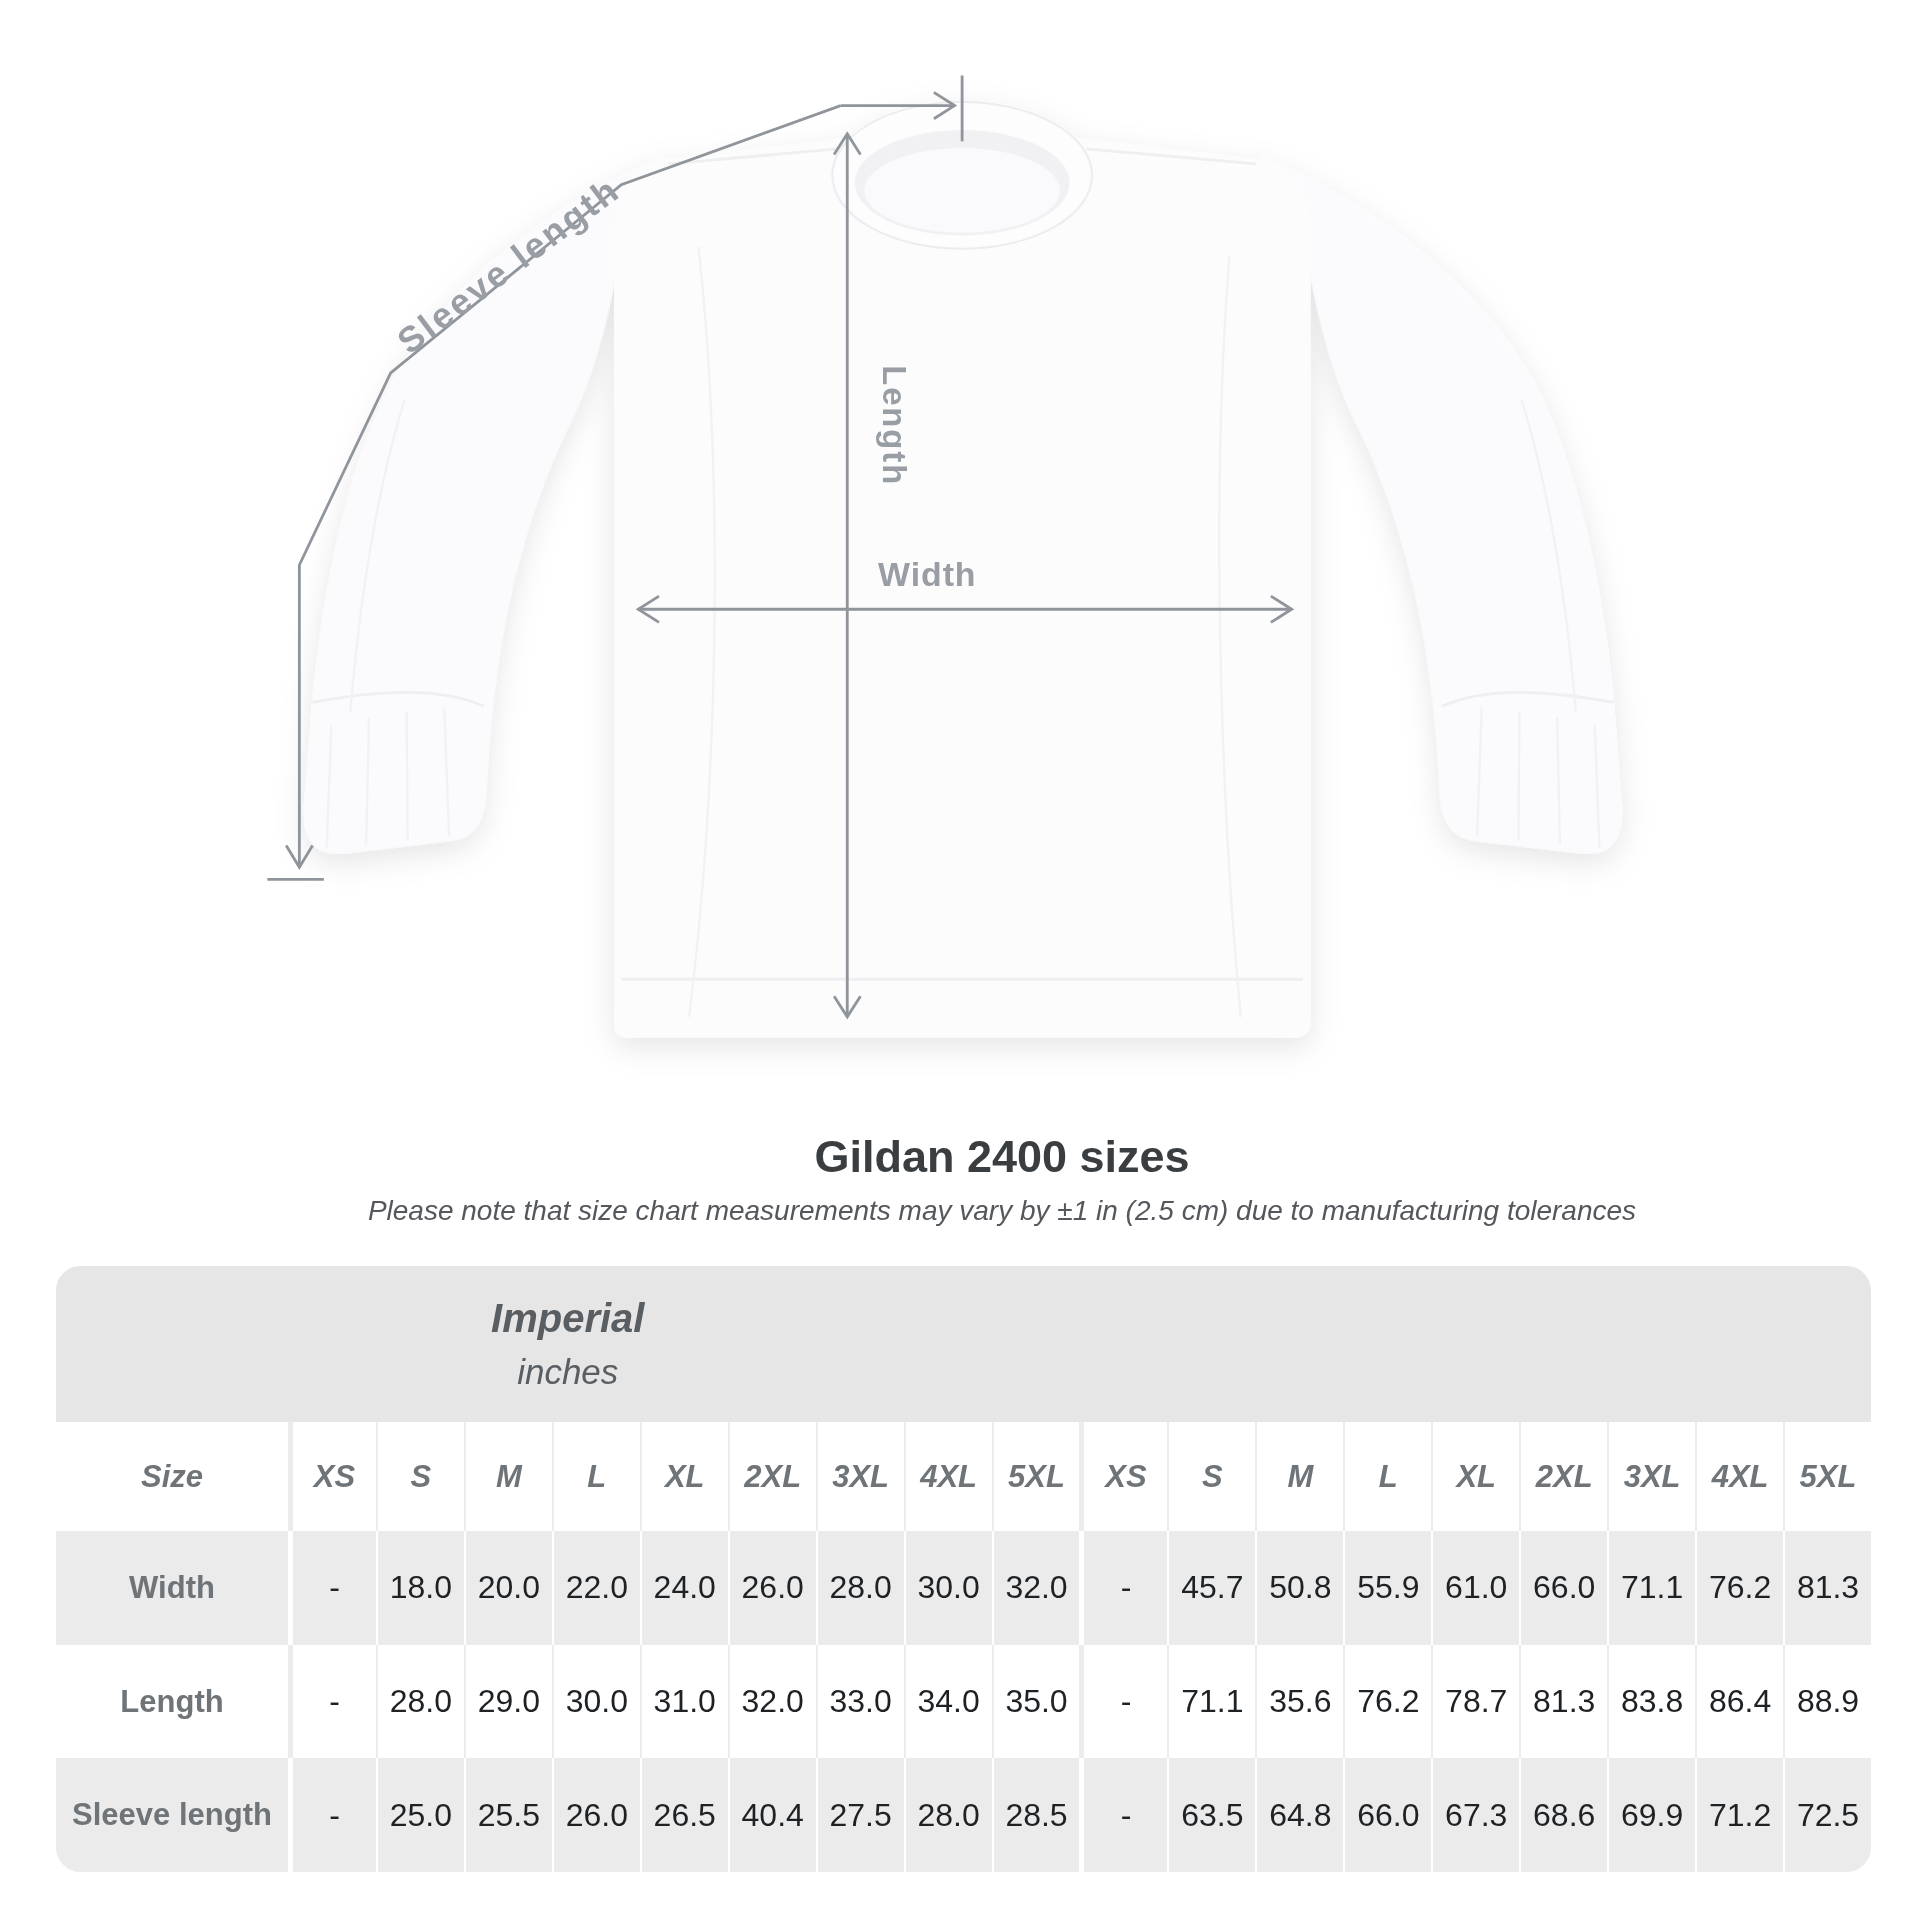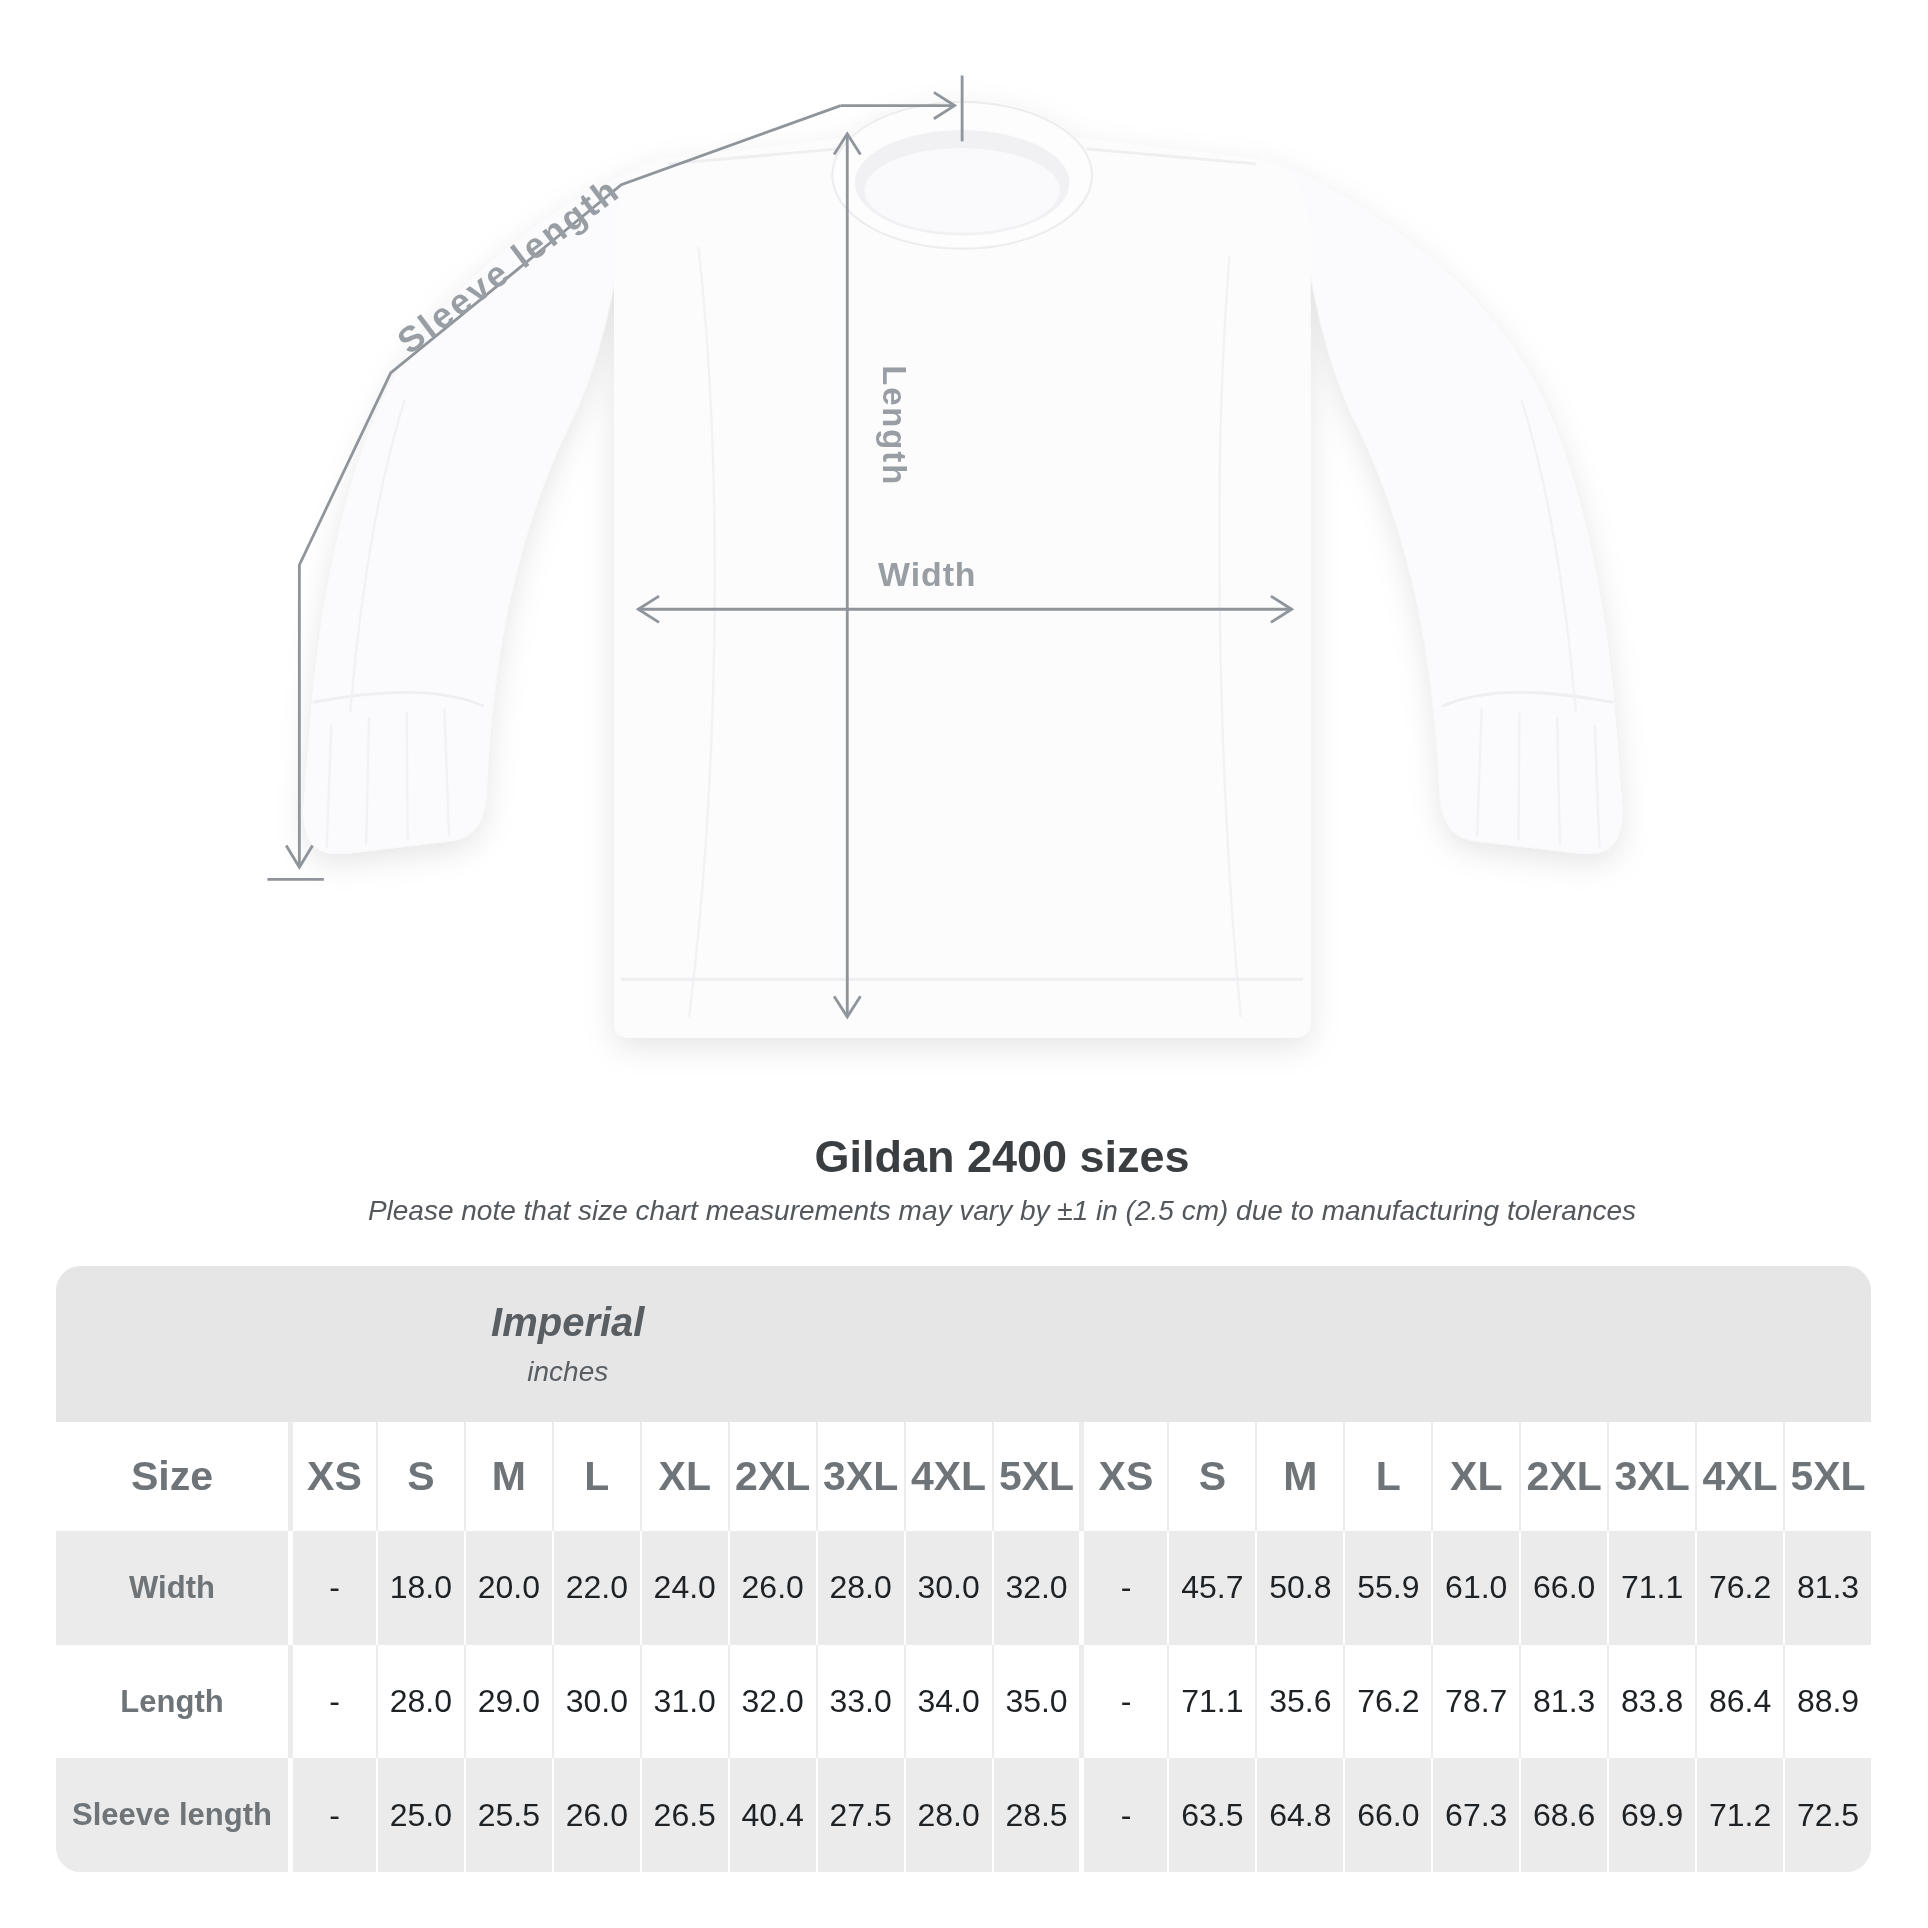--- a/index.html
+++ b/index.html
@@ -28,32 +28,32 @@
     position:absolute;left:56px;top:1266px;width:1815px;height:606px;
     border-radius:24.5px;overflow:hidden;background:#ffffff;
     display:flex;flex-direction:column;
   }
   .band{height:156px;flex:none;background:#e6e6e6;display:grid;
         grid-template-columns:232px repeat(18,1fr);}
   .band-section{display:flex;flex-direction:column;align-items:center;justify-content:center;}
   .band-imperial{grid-column:1/11;}
   .band-metric{grid-column:11/20;}
   .band-name{font-size:40px;font-weight:bold;font-style:italic;color:#595e63;}
-  .band-unit{font-size:28px;font-style:italic;color:#595e63;margin-top:11px;}
+  .band-unit{font-size:35px;font-style:italic;color:#595e63;margin-top:11px;}
 
   .trow{display:grid;grid-template-columns:232px repeat(18,1fr);}
   .header-row{height:109px;flex:none;background:#ffffff;--sep:#ececec;}
   .data-row{flex:1;}
   .data-row.gray{background:#ebebeb;--sep:#ffffff;}
   .data-row.white{background:#ffffff;--sep:#ececec;}
 
   .cell{display:flex;align-items:center;justify-content:center;border-left:2.8px solid var(--sep);}
   .cell.first{border-left:none;}
   .cell.split{border-left-width:5.6px;}
-  .head-cell{font-size:41px;font-weight:bold;color:#6e7478;}
+  .head-cell{font-size:31px;font-weight:bold;color:#6e7478;font-style:italic;}
   .row-label{font-size:31px;font-weight:bold;color:#6e7478;}
   .val-cell{font-size:32px;color:#1f2225;}
 </style>
 </head>
 <body>
 
 <svg class="shirt-svg" width="1928" height="1130" viewBox="0 0 2048 1200">
   <defs>
     <filter id="softsh" x="-10%" y="-10%" width="120%" height="125%">
       <feDropShadow dx="0" dy="10" stdDeviation="16" flood-color="#000000" flood-opacity="0.10"></feDropShadow>

